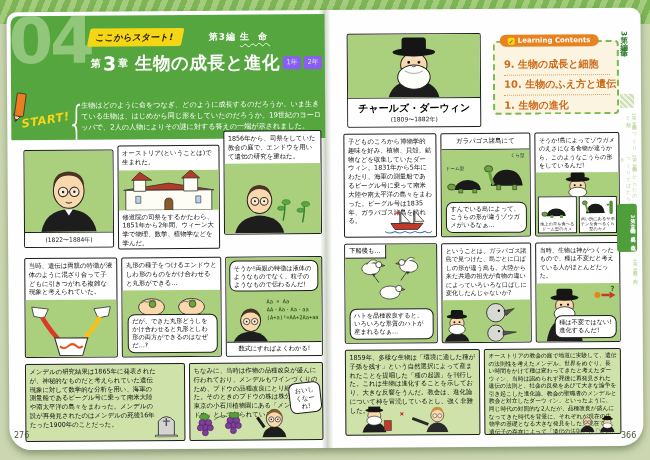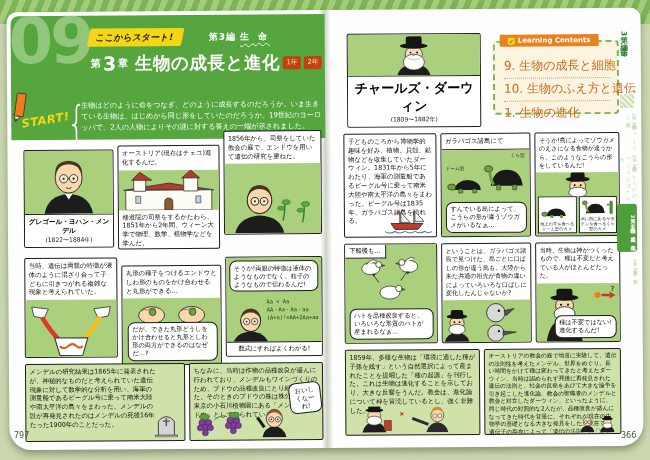--- a/index.html
+++ b/index.html
@@ -12,21 +12,21 @@
 .hdr{position:absolute;left:4px;top:4px;width:314px;height:124px;background:#55a63e;border-radius:8px 0 0 0;overflow:hidden}
 .num03{position:absolute;left:-2px;top:-12px;font-size:64px;font-weight:800;color:#92c77b;letter-spacing:-3px}
 .startbadge{position:absolute;left:78px;top:13px;background:#f5d615;color:#241c00;font-size:9px;font-weight:bold;padding:2.5px 9px 2.5px 7px;transform:skewX(-12deg);border-radius:2px}
 .partlabel{position:absolute;left:198px;top:16px;color:#fff;font-size:9px;font-weight:bold;letter-spacing:1px}
 .wavy{text-decoration:underline wavy #e9f4df 1px;text-underline-offset:3px;margin-left:4px;letter-spacing:3px}
 .chapline{position:absolute;left:80px;top:36px;color:#fff;display:flex;align-items:center}
 .chs{font-size:10px;font-weight:bold}
 .chn{font-size:19px;font-weight:800;margin:0 2px}
 .chtitle{font-size:17.5px;font-weight:800;margin-left:7px;letter-spacing:.5px;white-space:nowrap}
 .gbadge{font-size:6.8px;margin-left:3px;padding:1.5px 3.5px;border-radius:2px;white-space:nowrap}
-.gbadge.dim{background:#c2410c;color:#d4e9c2}
+.gbadge.dim{background:#8b5cf6;color:#d4e9c2}
 .gbadge.hot{background:#f5d615;color:#222;font-weight:bold}
 .startword{position:absolute;left:10px;top:97px;color:#f5d615;font-size:11.5px;font-weight:800;font-style:italic;transform:rotate(-9deg);letter-spacing:.5px}
 .brace{position:absolute;left:56px;top:80px;color:#fff;font-size:30px;font-weight:200;transform:scaleY(1.55);transform-origin:top}
 .intro{position:absolute;left:70px;top:85px;width:240px;color:#fff;font-size:7.1px;line-height:1.55}
 .pencil{position:absolute;left:-4px;top:74px;transform:rotate(18deg)}
 
 .p{position:absolute;background:#fff;border:1.5px solid #1c1c1c;border-radius:2px;overflow:hidden;display:flex;flex-direction:column}
 .pale{background:#cfe2a9}
 .t{font-size:6.4px;line-height:1.38;padding:3px 3.5px;color:#101010}
 .sc{position:relative;flex:1;background:#abd07d;overflow:hidden}
@@ -37,43 +37,43 @@
 .hdrbox{position:absolute;left:0;top:0;background:#fff;border-right:1.2px solid #1c1c1c;border-bottom:1.2px solid #1c1c1c;font-size:6.3px;padding:2px 4px;z-index:3}
 .formula{position:absolute;right:3px;top:40px;font-size:5.4px;line-height:1.5;color:#123a10;font-family:"DejaVu Sans Mono",monospace;text-align:left}
 .capstrip{position:absolute;left:0;right:0;bottom:0;background:#fff;border-top:1.5px solid #1c1c1c;font-size:6.2px;text-align:center;padding:2px 1px;z-index:3}
 .subrow{position:absolute;left:2px;right:2px;bottom:2px;height:37px;display:flex;gap:2px;z-index:2}
 .sub{flex:1;background:#fff;border:1px solid #222;display:flex;flex-direction:column;overflow:hidden}
 .sub .art{flex:1;background:#fff}
 .sublab{font-size:4.2px;line-height:1.2;padding:0 1px 1px;color:#222;text-align:center}
 .tinylab{position:absolute;font-size:4.6px;color:#123;z-index:2}
 
 .lc{position:absolute;left:486px;top:32px;width:126px;height:74px;background:#fbf4e0;border:2px dashed #7ab94e;border-radius:4px}
-.lcpill{position:absolute;left:5px;top:-8px;background:#e8821e;border-radius:1px;color:#fff;font-size:7px;font-weight:bold;padding:2px 8px;display:flex;align-items:center;gap:3px;white-space:nowrap}
+.lcpill{position:absolute;left:5px;top:-8px;background:#e8821e;border-radius:6px;color:#fff;font-size:7px;font-weight:bold;padding:2px 8px;display:flex;align-items:center;gap:3px;white-space:nowrap}
 .lccheck{display:inline-block;width:7px;height:7px;background:#f5d615;color:#5a4a00;font-size:6px;line-height:7px;text-align:center;border-radius:1.5px}
 .lcitems{position:absolute;left:9px;top:12px;right:7px}
-.lcitem{font-size:12px;color:#cc6a1a;font-weight:normal;border-bottom:1px dotted #dba25f;padding:2.5px 0 3px;white-space:nowrap}
+.lcitem{font-size:10px;color:#cc6a1a;font-weight:bold;border-bottom:1px dotted #dba25f;padding:2.5px 0 3px;white-space:nowrap}
 
 .vtab{position:absolute;writing-mode:vertical-rl;text-orientation:mixed;letter-spacing:1px}
 .vt-part{left:612px;top:22px;height:62px;font-size:7.4px;font-weight:bold;color:#2e7d2e}
 .vt-pale{color:#b9d59c;font-size:4.8px;width:16px;left:613px}
 .vt-active{left:609px;top:196px;height:48px;width:20px;background:#4e9e3c;color:#fff;font-size:5px;font-weight:bold;border-radius:3px;padding:2px 1px;text-align:center}
 .hatch{position:absolute;left:613px;top:86px;width:14px;height:14px;background:repeating-linear-gradient(45deg,#cfe0b8 0 2px,#eef4e2 2px 4px)}
 .pageno{position:absolute;font-size:8px;color:#47573a}
 svg{display:block}
 </style>
 </head>
 <body>
 
 <div class="stripe-band"></div>
 
 <div class="book">
   <div class="spine"></div>
 
   <div class="hdr">
-    <div class="num03">09</div>
+    <div class="num03">04</div>
     <div class="startbadge">ここからスタート!</div>
     <div class="partlabel">
       <span>第3編</span><span class="wavy">生 命</span>
     </div>
     <div class="chapline">
       <span class="chs">第</span>
       <span class="chn">3</span>
       <span class="chs">章</span>
       <span class="chtitle">生物の成長と進化</span>
       <span class="gbadge dim">1年</span>
@@ -99,27 +99,26 @@
         <circle cx="48.5" cy="31" r="4.6" fill="#ffffff" fill-opacity=".45" stroke="#333"></circle>
         <line x1="42" y1="31" x2="44" y2="31" stroke="#333"></line>
         <circle cx="37.5" cy="31" r="1.2" fill="#222"></circle>
           <circle cx="48.5" cy="31" r="1.2" fill="#222"></circle>
         <path d="M40 41 Q43 43 46 41" stroke="#333" fill="none"></path>
         <path d="M16 70 Q20 49 43 48 Q66 49 70 70Z" fill="#1d1d1d"></path>
         <path d="M39 48 L43 54 L47 48Z" fill="#fff"></path>
       </svg>
     </div>
     <div class="cap">
-      <div class="nm">グレゴール・ヨハン・メンデル</div>
       <div class="yr">(1822〜1884年)</div>
     </div>
   </div>
 
   <div class="p" style="left:110px;top:134px;width:102px;height:104px">
-    <div class="t">オーストリア(現在はチェコ)進化するんだ。</div>
+    <div class="t">オーストリア(ということは)で生まれた。</div>
     <div class="sc" style="flex:0 0 40px">
       <svg width="100%" height="100%" viewBox="0 0 98 40" preserveAspectRatio="xMidYMax meet">
         <polygon points="4,20 94,20 49,13" fill="#b23b2a" stroke="#333" stroke-width=".8"></polygon>
         <rect x="6" y="20" width="86" height="20" fill="#fdfdf6" stroke="#333" stroke-width=".8"></rect>
         <rect x="14" y="9" width="12" height="12" fill="#fdfdf6" stroke="#333" stroke-width=".8"></rect>
         <polygon points="12,10 32,10 20,2" fill="#b23b2a" stroke="#333" stroke-width=".8"></polygon>
         <rect x="64" y="7" width="14" height="14" fill="#fdfdf6" stroke="#333" stroke-width=".8"></rect>
         <polygon points="62,8 80,8 71,0" fill="#b23b2a" stroke="#333" stroke-width=".8"></polygon>
         <path d="M45 40 v-8 a4 4 0 0 1 8 0 v8Z" fill="#8a5a2b" stroke="#333" stroke-width=".8"></path>
         <rect x="16" y="26" width="5" height="7" fill="#b9d2e8" stroke="#333" stroke-width=".6"></rect>
@@ -157,21 +156,21 @@
         <polygon points="6,2 22,4 18,13 8,11" fill="#fff" stroke="#333" stroke-width=".8"></polygon>
         <polygon points="82,2 66,4 70,13 80,11" fill="#fff" stroke="#333" stroke-width=".8"></polygon>
         <path d="M16 12 Q24 26 36 38" stroke="#d93a2b" stroke-width="4.5" fill="none"></path>
         <path d="M72 12 Q64 26 52 38" stroke="#f2c11d" stroke-width="4.5" fill="none"></path>
         <polygon points="28,32 60,32 55,49 33,49" fill="#fff" stroke="#333" stroke-width="1"></polygon>
         <path d="M33 40 q4 4 8 0 q4 -4 8 0 q3 3 6 0" stroke="#e2571d" stroke-width="2" fill="none"></path>
       </svg>
     </div>
   </div>
 
-  <div class="p" style="left:113px;top:254px;width:100px;height:100px">
+  <div class="p" style="left:113px;top:246px;width:100px;height:100px">
     <div class="t">丸形の種子をつけるエンドウとしわ形のものをかけ合わせると丸形ができる…</div>
     <div class="sc">
       <svg width="100%" height="34" viewBox="0 0 96 34" style="position:absolute;top:0;left:0">
         <ellipse cx="28" cy="17" rx="13" ry="8.5" fill="#f8d8ac" stroke="#333" stroke-width=".9"></ellipse>
         <path d="M17 13 q4 -3 8 -1 M25 11 q4 -2 7 0" stroke="#333" stroke-width=".6" fill="none"></path>
         <circle cx="29" cy="14" r="3.4" fill="#69a832" stroke="#333" stroke-width=".7"></circle>
         <ellipse cx="68" cy="17" rx="13" ry="8.5" fill="#f8d8ac" stroke="#333" stroke-width=".9"></ellipse>
         <path d="M57 13 q4 -3 8 -1 M65 11 q4 -2 7 0" stroke="#333" stroke-width=".6" fill="none"></path>
         <circle cx="69" cy="14" r="3.4" fill="#69a832" stroke="#333" stroke-width=".7"></circle>
       </svg>
@@ -253,21 +252,21 @@
         <path d="M56 36 Q65 41 74 36" stroke="#999" stroke-width=".8" fill="none"></path>
         <ellipse cx="65" cy="17.5" rx="21" ry="4.2" fill="#151515"></ellipse>
         <rect x="53" y="3" width="24" height="15" rx="3" fill="#151515"></rect>
         <path d="M57 24 q3 -2 6 0 M67 24 q3 -2 6 0" stroke="#e8e8e8" stroke-width="1.6" fill="none"></path>
         <circle cx="60" cy="27.5" r="1.4" fill="#111"></circle>
           <circle cx="70" cy="27.5" r="1.4" fill="#111"></circle>
         <path d="M63 31 q2 2 4 0" stroke="#333" stroke-width=".8" fill="none"></path>
       </svg>
     </div>
     <div class="cap">
-      <div class="nm" style="font-size:13px">チャールズ・ダーウィン</div>
+      <div class="nm" style="font-size:10px">チャールズ・ダーウィン</div>
       <div class="yr">(1809〜1882年)</div>
     </div>
   </div>
 
   <div class="lc">
     <div class="lcpill">
       <span class="lccheck">✓</span>
       <span>Learning Contents</span>
     </div>
     <div class="lcitems">
@@ -284,21 +283,21 @@
       <path d="M8 15 h32 l-5 6 h-23Z" fill="#c23b2a" stroke="#222" stroke-width=".8"></path>
       <line x1="17" y1="3" x2="17" y2="15" stroke="#222"></line>
       <line x1="31" y1="2" x2="31" y2="15" stroke="#222"></line>
       <polygon points="18,4 18,14 27,14" fill="#fdfdf6" stroke="#222" stroke-width=".7"></polygon>
       <polygon points="32,3 32,13 41,13" fill="#fdfdf6" stroke="#222" stroke-width=".7"></polygon>
       <polygon points="17,3 12,4.5 17,6" fill="#c23b2a"></polygon>
     </svg>
   </div>
 
   <div class="p" style="left:433px;top:124px;width:90px;height:104px">
-    <div class="t" style="border-bottom:1.2px solid #1c1c1c;text-align:left">ガラパゴス諸島にて</div>
+    <div class="t" style="border-bottom:1.2px solid #1c1c1c;text-align:center">ガラパゴス諸島にて</div>
     <div class="sc">
       <div class="tinylab" style="right:5px;top:3px">くら型</div>
       <div class="tinylab" style="left:4px;top:16px">ドーム型</div>
       <svg width="100%" height="46" viewBox="0 0 86 46" style="position:absolute;top:2px;left:0">
         <path d="M12 38 a13 10 0 0 1 26 0Z" fill="#191919"></path>
         <ellipse cx="9" cy="35" rx="4" ry="3" fill="#6aa23e" stroke="#222" stroke-width=".6"></ellipse>
         <rect x="16" y="37" width="4" height="4" fill="#6aa23e" stroke="#222" stroke-width=".5"></rect>
         <rect x="30" y="37" width="4" height="4" fill="#6aa23e" stroke="#222" stroke-width=".5"></rect>
         <path d="M48 34 q3 -16 16 -16 q14 0 16 16Z" fill="#191919"></path>
         <ellipse cx="46" cy="17" rx="4" ry="3.2" fill="#6aa23e" stroke="#222" stroke-width=".6"></ellipse>
@@ -450,14 +449,14 @@
   </div>
 
   <div class="vtab vt-part">第3編 生命</div>
   <div class="hatch"></div>
   <div class="vtab vt-pale" style="top:104px;height:38px">第1章 生物のつくりと分類</div>
   <div class="vtab vt-pale" style="top:146px;height:46px">第2章 生物のからだのつくりとはたらき</div>
   <div class="vtab vt-active">第3章 生物の成長と進化</div>
   <div class="vtab vt-pale" style="top:250px;height:34px">第4章 自然と人間</div>
 </div>
 
-<div class="pageno" style="left:14px;top:431px">797</div>
+<div class="pageno" style="left:14px;top:431px">276</div>
 <div class="pageno" style="left:621px;top:431px">366</div>
 
 </body></html>

